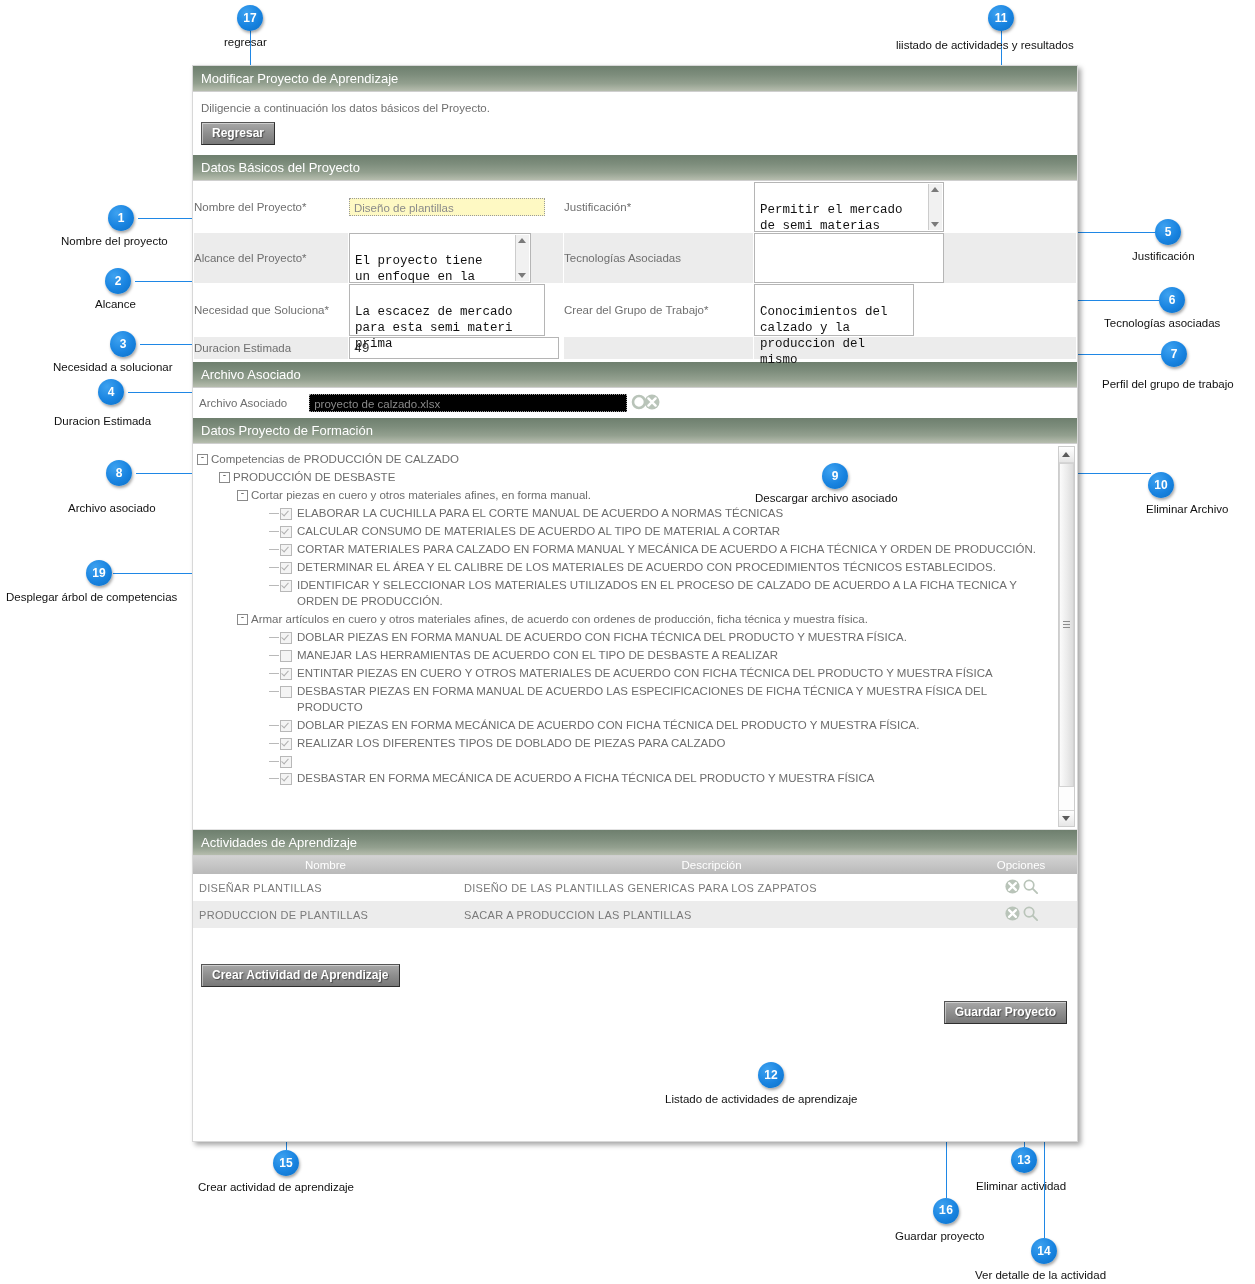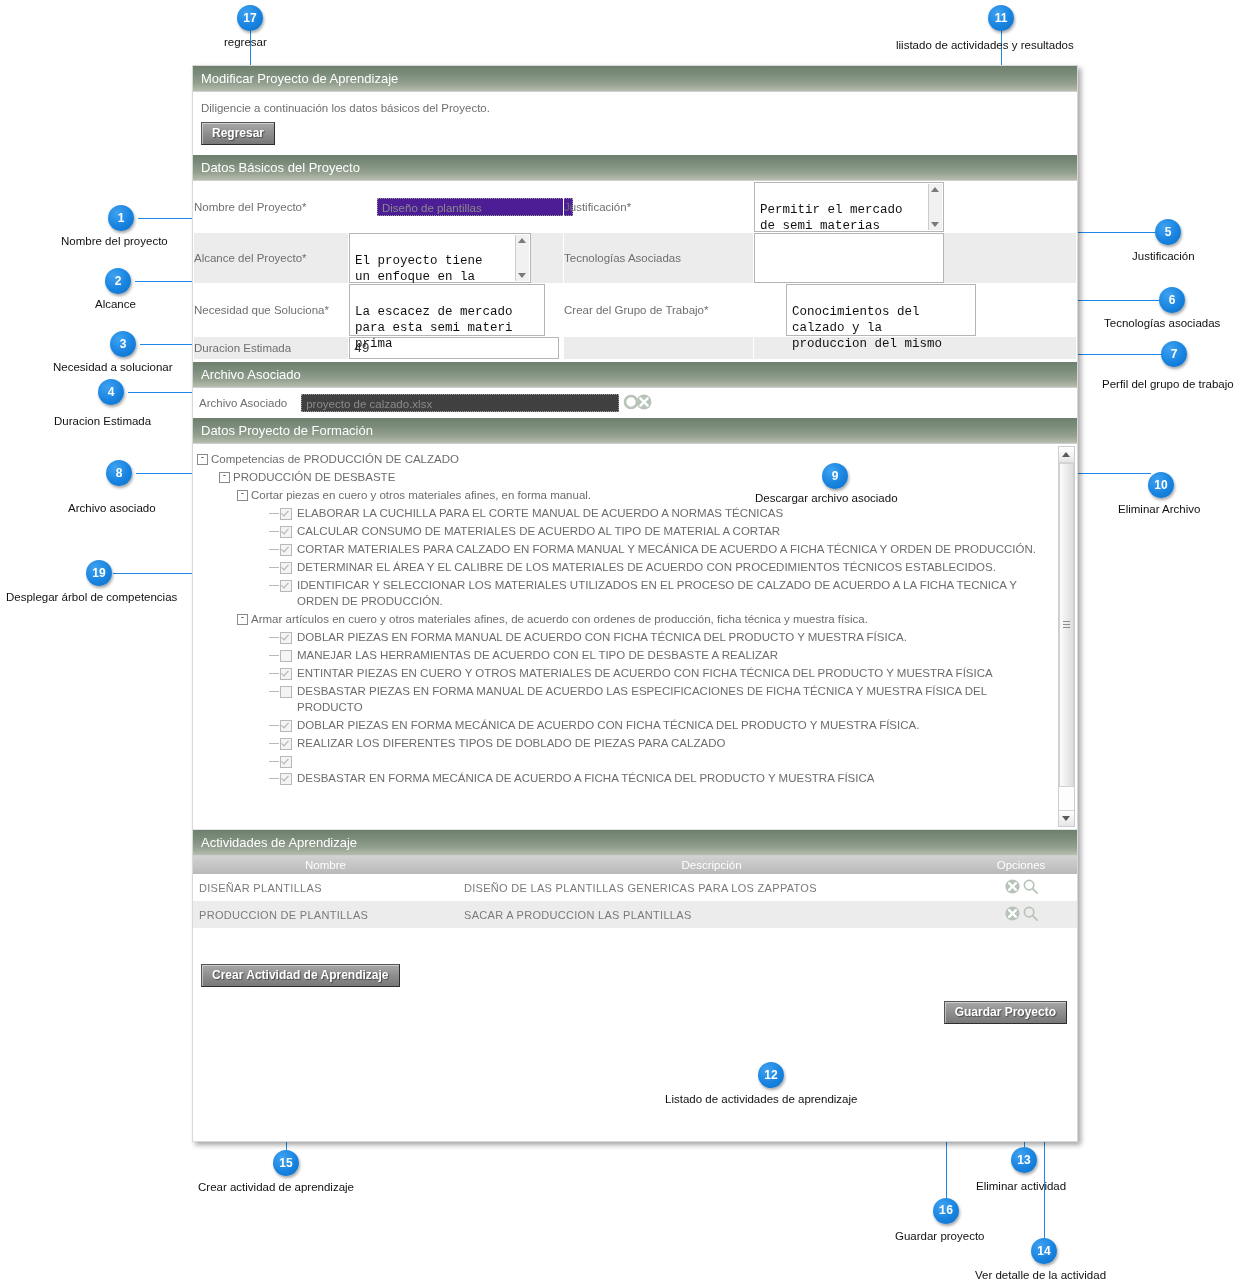--- a/index.html
+++ b/index.html
@@ -41,43 +41,43 @@
   .btnwrap{padding:0 0 10px 8px;}
 
   
   table.form{width:100%;border-collapse:collapse;table-layout:fixed;font-size:11.5px;}
   table.form td{padding:0;vertical-align:middle;border:1px solid #ffffff;}
   td.lab{color:#6f6f6f;padding:4px 6px;}
   td.val{padding:3px 6px;}
   .shade{background:#ececec;}
   .in-text{
     width:196px;height:18px;line-height:18px;font-size:11.5px;color:#8a8a8a;
-    border:1px dotted #9a9a9a;background:#4c1d95;padding:0 4px;box-sizing:border-box;margin-left:28px;
+    border:1px dotted #9a9a9a;background:#fef9c3;padding:0 4px;box-sizing:border-box;
   }
   .in-num{
     width:210px;height:22px;line-height:22px;font-size:13px;color:#333;
     font-family:"Liberation Mono",monospace;
     border:1px solid #b5b5b5;background:#fff;padding:0 4px;box-sizing:border-box;
   }
   .ta{
     position:relative;border:1px solid #b5b5b5;background:#fff;
     font-family:"Liberation Mono",monospace;font-size:12.5px;color:#111;
     line-height:16px;padding:3px 22px 3px 5px;box-sizing:border-box;white-space:pre-line;
   }
   .ta.sc{padding-right:20px;}
   .ta-arrows{position:absolute;right:1px;top:1px;bottom:1px;width:13px;background:#f1f1f1;border-left:1px solid #ccc;}
   .ta-arrows i{position:absolute;left:2px;width:0;height:0;border-left:4px solid transparent;border-right:4px solid transparent;}
   .ta-arrows i.up{top:3px;border-bottom:5px solid #7a7a7a;}
   .ta-arrows i.dn{bottom:3px;border-top:5px solid #7a7a7a;}
 
   
   .filerow{display:flex;align-items:center;font-size:11.5px;color:#6f6f6f;padding:5px 6px;}
   .filebox{
-    width:318px;height:18px;line-height:18px;margin-left:14px;
-    border:1px dotted #9a9a9a;background:#404040;color:#8a8a8a;padding:0 4px;box-sizing:border-box;
+    width:318px;height:18px;line-height:18px;margin-left:22px;
+    border:1px dotted #9a9a9a;background:#000000;color:#8a8a8a;padding:0 4px;box-sizing:border-box;
   }
   .ico{display:inline-block;vertical-align:middle;}
 
   
   .treewrap{position:relative;height:385px;overflow:hidden;border-bottom:1px solid #e2e2e2;}
   .tree{position:absolute;left:0;right:20px;top:0;padding:6px 4px 0 4px;font-size:11.5px;color:#6d6d6d;}
   .tnode{display:flex;align-items:flex-start;line-height:16px;padding:1px 0;}
   .tog{
     width:9px;height:9px;border:1px solid #8a8a8a;background:#fff;color:#333;
     font-size:9px;line-height:7px;text-align:center;margin:3px 3px 0 0;flex:0 0 auto;
@@ -205,21 +205,21 @@
       <td class="lab">Necesidad que Soluciona*</td>
       <td class="val">
         <div class="ta" style="width:196px;height:52px;">
           <span>La escacez de mercado
 para esta semi materi
 prima</span>
         </div>
       </td>
       <td class="lab">Crear del Grupo de Trabajo*</td>
       <td class="val">
-        <div class="ta" style="width:190px;height:52px;margin-left:32px;">
+        <div class="ta" style="width:160px;height:52px;">
           <span>Conocimientos del
 calzado y la
 produccion del mismo</span>
         </div>
       </td>
     </tr>
     <tr>
       <td class="lab shade">Duracion Estimada</td>
       <td class="val" style="background:#fff">
         <div class="in-num">49</div>
@@ -429,21 +429,21 @@
 <div class="callout" style="left:1161px;top:341px;">7</div>
 <div class="clabel" style="left:1102px;top:378px;">Perfil del grupo de trabajo</div>
 
 <div class="callout" style="left:106px;top:460px;">8</div>
 <div class="clabel" style="left:68px;top:502px;">Archivo asociado</div>
 
 <div class="callout" style="left:822px;top:463px;">9</div>
 <div class="clabel" style="left:755px;top:492px;">Descargar archivo asociado</div>
 
 <div class="callout" style="left:1148px;top:472px;">10</div>
-<div class="clabel" style="left:1098px;top:503px;padding-left:20px;">Eliminar Archivo</div>
+<div class="clabel" style="left:1126px;top:503px;padding-left:20px;">Eliminar Archivo</div>
 
 <div class="callout" style="left:86px;top:560px;">19</div>
 <div class="clabel" style="left:6px;top:591px;">Desplegar árbol de competencias</div>
 
 <div class="callout" style="left:758px;top:1062px;">12</div>
 <div class="clabel" style="left:665px;top:1093px;">Listado de actividades de aprendizaje</div>
 
 <div class="callout" style="left:1011px;top:1147px;">13</div>
 <div class="clabel" style="left:976px;top:1180px;">Eliminar actividad</div>
 

